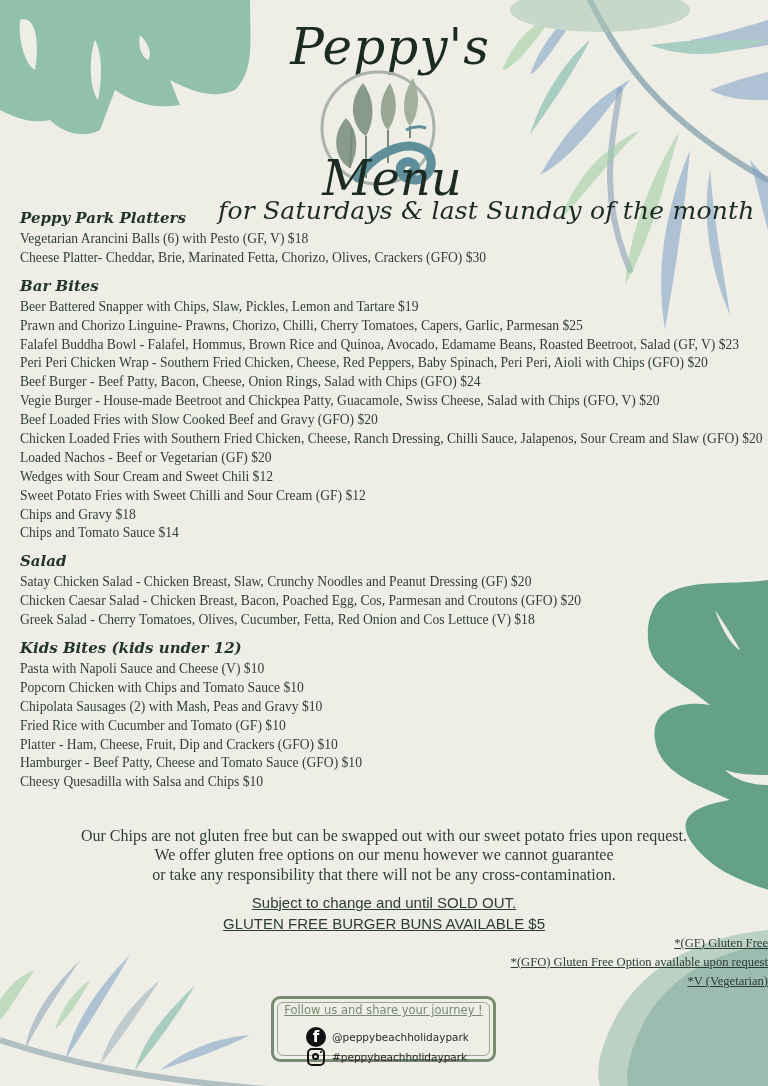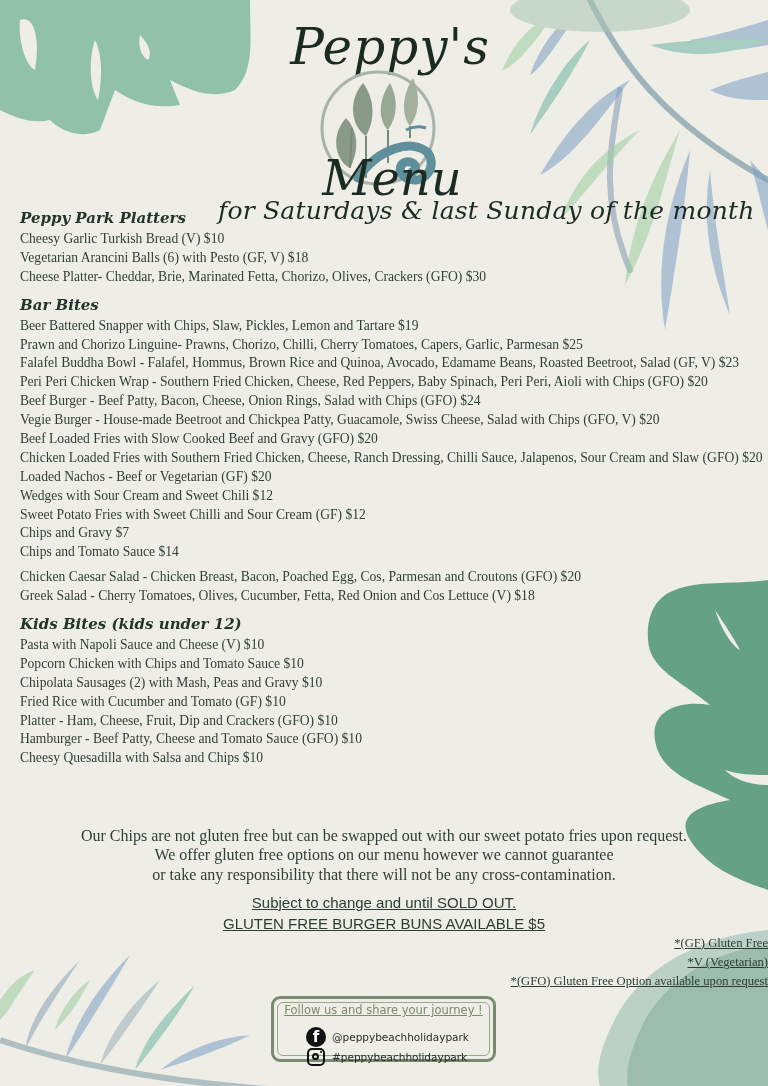--- a/index.html
+++ b/index.html
@@ -132,43 +132,44 @@
   <path d="M40,110 C60,80 95,70 110,85 C120,100 105,118 88,110 C78,104 82,92 92,94 C100,96 98,104 94,104" fill="none" stroke="#5f8f9a" stroke-width="9" stroke-linecap="round"></path>
   <path d="M88,62 C95,58 102,58 108,60" stroke="#5f8f9a" stroke-width="3" fill="none"></path>
 </svg>
 
 <div class="title-script" id="menu-word">Menu</div>
 <div id="subtitle">for Saturdays &amp; last Sunday of the month</div>
 
 <div class="content">
   <div class="section">
     <h2>Peppy Park Platters</h2>
-    <div class="item">Cheesy Garlic Turkish Bread (V) $10</div>
     <div class="item">Vegetarian Arancini Balls (6) with Pesto (GF, V) $18</div>
     <div class="item">Cheese Platter- Cheddar, Brie, Marinated Fetta, Chorizo, Olives, Crackers (GFO) $30</div>
   </div>
   <div class="gap"></div>
   <div class="section">
     <h2>Bar Bites</h2>
     <div class="item">Beer Battered Snapper with Chips, Slaw, Pickles, Lemon and Tartare $19</div>
     <div class="item">Prawn and Chorizo Linguine- Prawns, Chorizo, Chilli, Cherry Tomatoes, Capers, Garlic, Parmesan $25</div>
     <div class="item">Falafel Buddha Bowl - Falafel, Hommus, Brown Rice and Quinoa, Avocado, Edamame Beans, Roasted Beetroot, Salad (GF, V) $23</div>
     <div class="item">Peri Peri Chicken Wrap - Southern Fried Chicken, Cheese, Red Peppers, Baby Spinach, Peri Peri, Aioli with Chips (GFO) $20</div>
     <div class="item">Beef Burger - Beef Patty, Bacon, Cheese, Onion Rings, Salad with Chips (GFO) $24</div>
     <div class="item">Vegie Burger - House-made Beetroot and Chickpea Patty, Guacamole, Swiss Cheese, Salad with Chips (GFO, V) $20</div>
     <div class="item">Beef Loaded Fries with Slow Cooked Beef and Gravy (GFO) $20</div>
     <div class="item">Chicken Loaded Fries with Southern Fried Chicken, Cheese, Ranch Dressing, Chilli Sauce, Jalapenos, Sour Cream and Slaw (GFO) $20</div>
     <div class="item">Loaded Nachos - Beef or Vegetarian (GF) $20</div>
     <div class="item">Wedges with Sour Cream and Sweet Chili $12</div>
     <div class="item">Sweet Potato Fries with Sweet Chilli and Sour Cream (GF) $12</div>
-    <div class="item">Chips and Gravy $7</div>
+    <div class="item">Chips and Gravy $18</div>
     <div class="item">Chips and Tomato Sauce $14</div>
   </div>
   <div class="gap"></div>
   <div class="section">
+    <h2>Salad</h2>
+    <div class="item">Satay Chicken Salad -  Chicken Breast, Slaw, Crunchy Noodles and Peanut Dressing (GF) $20</div>
     <div class="item">Chicken Caesar Salad - Chicken Breast, Bacon, Poached Egg, Cos, Parmesan and Croutons (GFO) $20</div>
     <div class="item">Greek Salad - Cherry Tomatoes, Olives, Cucumber, Fetta, Red Onion and Cos Lettuce (V) $18</div>
   </div>
   <div class="gap"></div>
   <div class="section">
     <h2>Kids Bites (kids under 12)</h2>
     <div class="item">Pasta with Napoli Sauce and Cheese (V) $10</div>
     <div class="item">Popcorn Chicken with Chips and Tomato Sauce $10</div>
     <div class="item">Chipolata Sausages (2) with Mash, Peas and Gravy $10</div>
     <div class="item">Fried Rice with Cucumber and Tomato (GF) $10</div>
@@ -181,22 +182,22 @@
 <div class="notes">
   <div>Our Chips are not gluten free but can be swapped out with our sweet potato fries upon request.</div>
   <div>We offer gluten free options on our menu however we cannot guarantee</div>
   <div>or take any responsibility that there will not be any cross-contamination.</div>
 </div>
 
 <div class="policy">
   <div class="big">Subject to change and until SOLD OUT.</div>
   <div class="big">GLUTEN FREE BURGER BUNS AVAILABLE $5</div>
   <div class="small">*(GF) Gluten Free</div>
+  <div class="small">*(GFO) Gluten Free Option available upon request</div>
   <div class="small">*V (Vegetarian)</div>
-  <div class="small">*(GFO) Gluten Free Option available upon request</div>
 </div>
 
 <div class="social">
   <div class="social-inner"></div>
   <div class="social-title">Follow us and share your journey !</div>
   <div class="social-row" style="top:28px">
     <div class="fb">f</div>
     <span class="handle">@peppybeachholidaypark</span>
   </div>
   <div class="social-row" style="top:49px; left:33px">

